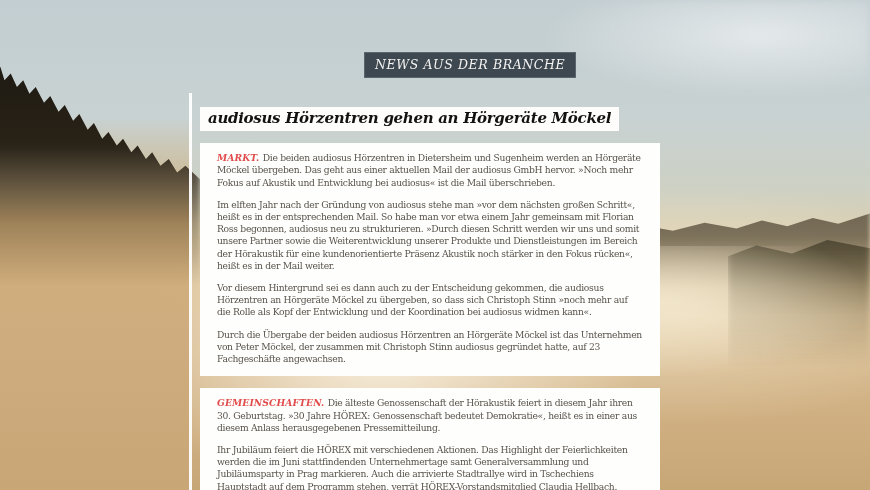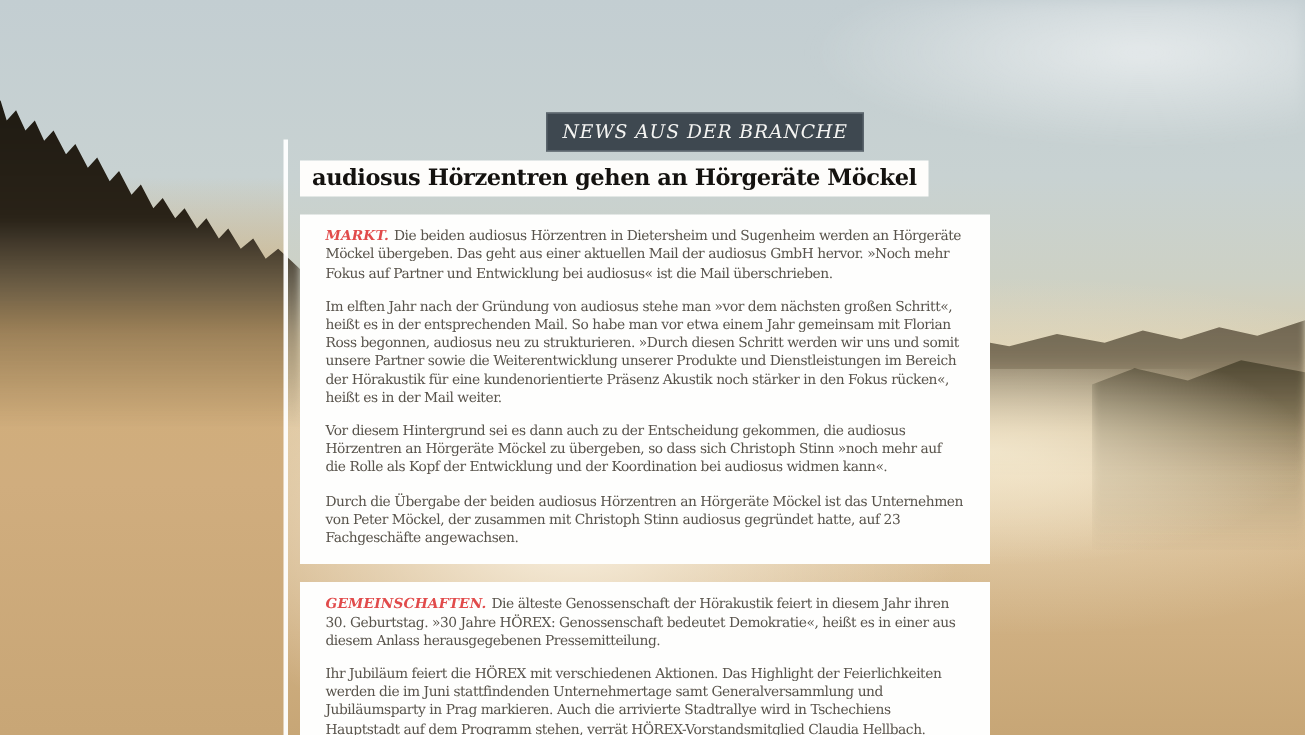--- a/index.html
+++ b/index.html
@@ -30,27 +30,27 @@
     clip-path:polygon(0% 18%,20% 10%,45% 16%,70% 6%,100% 12%,100% 100%,0% 100%);}
   .bg-fogband{position:absolute;left:510px;top:246px;width:360px;height:130px;
     background:radial-gradient(ellipse at 42% 42%, rgba(246,236,211,.75), rgba(246,236,211,0) 72%);}
 
   
   .divider{position:absolute;left:189px;top:93px;width:3px;height:397px;
     background:rgba(255,255,255,.95);z-index:3;}
   .badge{position:absolute;left:364px;top:52px;z-index:3;
     background:#3e4850;color:#f4f4f2;border:1px solid #5a646c;
     font-style:italic;font-size:12.5px;letter-spacing:.6px;
-    padding:4px 10px 5px;line-height:1.2;margin-top:23px;}
+    padding:4px 10px 5px;line-height:1.2;}
 
   
   .column{position:absolute;left:200px;top:107px;width:460px;z-index:2;}
   .headline{display:inline-block;background:#fefdfb;color:#14120f;
     font-weight:bold;font-size:15px;letter-spacing:-.3px;
-    padding:3px 8px 4px;line-height:1.15;}
+    padding:3px 8px 4px;line-height:1.15;font-style:italic;}
   .card{background:#fefefd;padding:9px 17px 11px;box-sizing:border-box;width:460px;
     margin-top:12px;}
   .card p{margin:0 0 10px;font-size:9.2px;line-height:12.2px;letter-spacing:-.3px;
     color:#58534b;text-align:left;}
   .card p:last-child{margin-bottom:0;}
   .kicker{color:#e14b4b;font-weight:bold;letter-spacing:.1px;font-style:italic;}
   .headline-2{margin-top:18px;}
 </style>
 </head>
 <body>
@@ -72,21 +72,21 @@
   </div>
 
   <div class="column">
 
     <div>
       <span class="headline">audiosus Hörzentren gehen an Hörgeräte Möckel</span>
     </div>
     <div class="card">
       <p>
         <span class="kicker">MARKT. </span>
-        <span>Die beiden audiosus Hörzentren in Dietersheim und Sugenheim werden an Hörgeräte Möckel übergeben. Das geht aus einer aktuellen Mail der audiosus GmbH hervor. »Noch mehr Fokus auf Partner und Entwicklung bei audiosus« ist die Mail überschrieben.</span>
+        <span>Die beiden audiosus Hörzentren in Dietersheim und Sugenheim werden an Hörgeräte Möckel übergeben. Das geht aus einer aktuellen Mail der audiosus GmbH hervor. »Noch mehr Fokus auf Akustik und Entwicklung bei audiosus« ist die Mail überschrieben.</span>
       </p>
       <p>Im elften Jahr nach der Gründung von audiosus stehe man »vor dem nächsten großen Schritt«, heißt es in der entsprechenden Mail. So habe man vor etwa einem Jahr gemeinsam mit Florian Ross begonnen, audiosus neu zu strukturieren. »Durch diesen Schritt werden wir uns und somit unsere Partner sowie die Weiterentwicklung unserer Produkte und Dienstleistungen im Bereich der Hörakustik für eine kundenorientierte Präsenz Akustik noch stärker in den Fokus rücken«, heißt es in der Mail weiter.</p>
       <p>Vor diesem Hintergrund sei es dann auch zu der Entscheidung gekommen, die audiosus Hörzentren an Hörgeräte Möckel zu übergeben, so dass sich Christoph Stinn »noch mehr auf die Rolle als Kopf der Entwicklung und der Koordination bei audiosus widmen kann«.</p>
       <p>Durch die Übergabe der beiden audiosus Hörzentren an Hörgeräte Möckel ist das Unternehmen von Peter Möckel, der zusammen mit Christoph Stinn audiosus gegründet hatte, auf 23 Fachgeschäfte angewachsen.</p>
     </div>
 
     <div class="card">
       <p>
         <span class="kicker">GEMEINSCHAFTEN. </span>
         <span>Die älteste Genossenschaft der Hörakustik feiert in diesem Jahr ihren 30. Geburtstag. »30 Jahre HÖREX: Genossenschaft bedeutet Demokratie«, heißt es in einer aus diesem Anlass herausgegebenen Pressemitteilung.</span>

